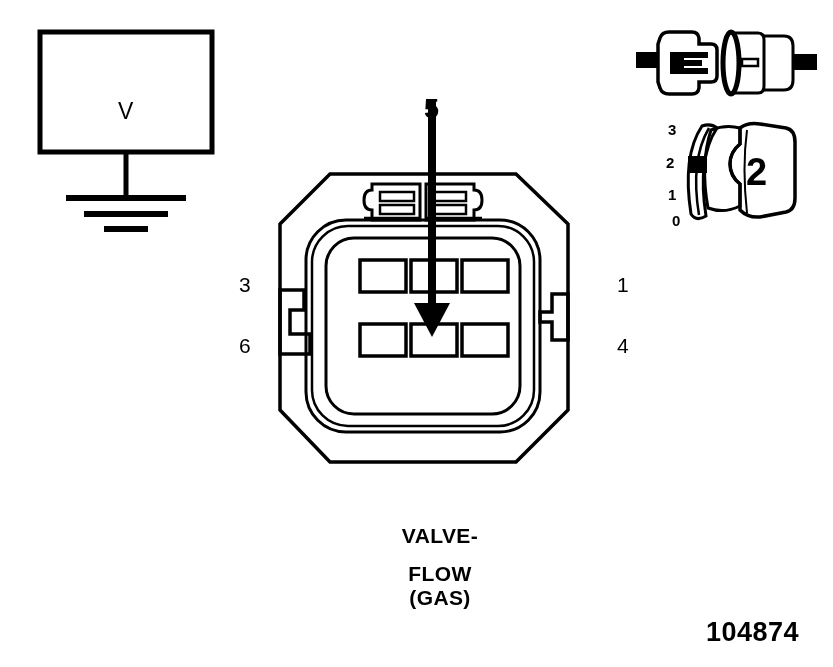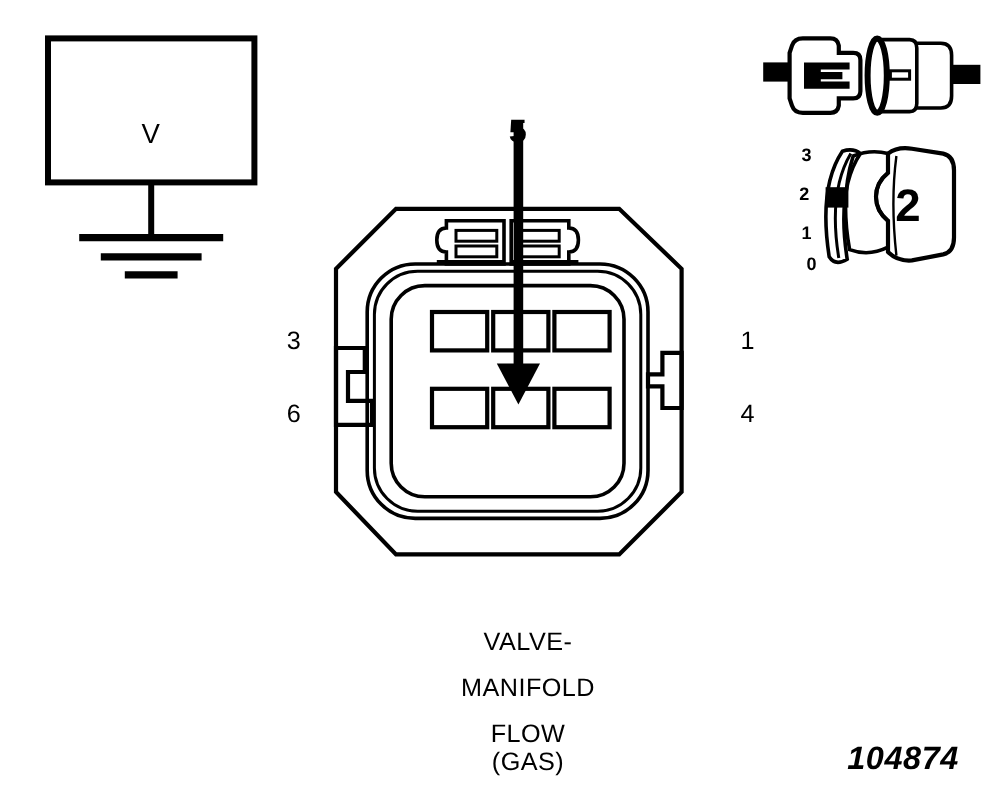--- a/index.html
+++ b/index.html
@@ -31,21 +31,21 @@
   .pin-label { font-size: 21px; font-weight: normal; }
   .meter-letter {
     font-size: 23px;
     font-weight: normal;
   }
   .callout-num { font-size: 27px; font-weight: bold; }
   .scale-num { font-size: 15px; font-weight: bold; }
   .big-two { font-size: 38px; font-weight: bold; }
   .caption {
     font-size: 21px;
-    font-weight: normal;
+    font-weight: bold;
     text-align: center;
     letter-spacing: 0.4px;
   }
   .figid {
     font-size: 27px;
     font-weight: bold;
     letter-spacing: 0.5px;
   }
   svg { display: block; overflow: visible; }
   .ln { stroke: #000; fill: none; }
@@ -172,20 +172,19 @@
   </div>
   <span class="lbl callout-num" style="left:424px; top:96px;">5</span>
 
   <span class="lbl pin-label" style="left:239px; top:274px;">3</span>
   <span class="lbl pin-label" style="left:239px; top:335px;">6</span>
   <span class="lbl pin-label" style="left:617px; top:274px;">1</span>
   <span class="lbl pin-label" style="left:617px; top:335px;">4</span>
 
   <div class="abs" style="left:318px; top:524px; width:244px;">
     <div class="caption">VALVE-</div>
-    <div class="caption" style="margin-top:14px;">MANIFOLD</div>
     <div class="caption" style="margin-top:14px;">FLOW</div>
     <div class="caption" style="">(GAS)</div>
   </div>
 
-  <span class="lbl figid" style="left:706px; top:619px;font-style:italic;">104874</span>
+  <span class="lbl figid" style="left:706px; top:619px;">104874</span>
 
 </div>
 
 </body></html>

